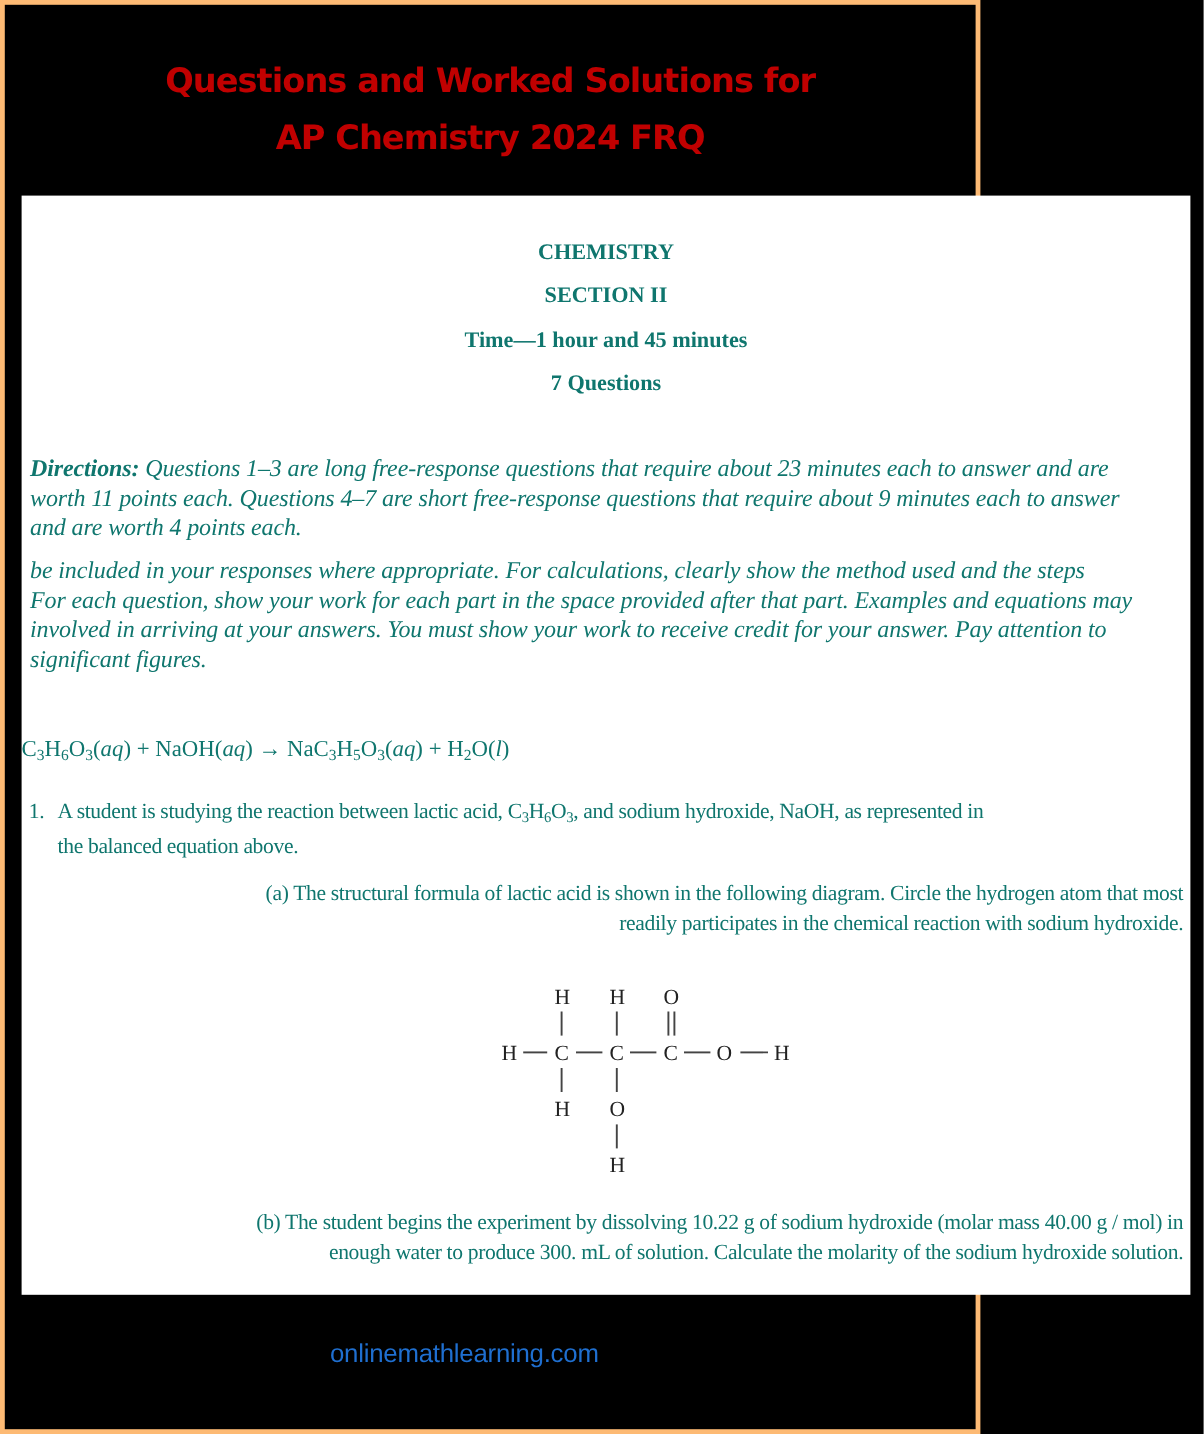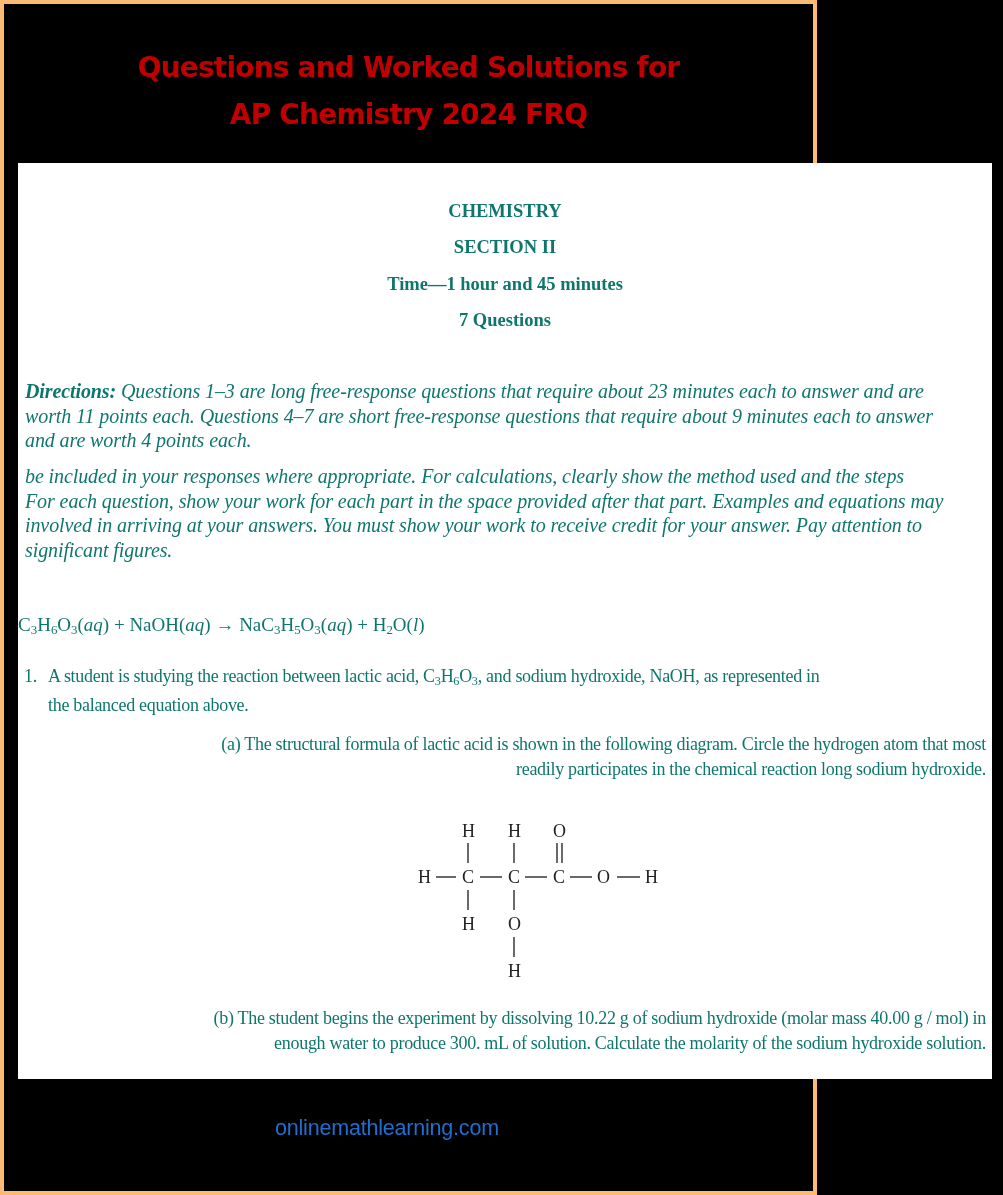--- a/index.html
+++ b/index.html
@@ -93,21 +93,21 @@
       <span class="qnum">1.</span>
       <div style="position:absolute; left:30px; white-space:nowrap;">
         <span>A student is studying the reaction between lactic acid, C</span><sub>3</sub>H<sub>6</sub>O<sub>3</sub><span>, and sodium hydroxide, NaOH, as represented in</span>
       </div>
       <div style="position:absolute; left:30px; top:29px;">the balanced equation above.</div>
     </div>
 
     <div class="q" style="top:567px; left:28px; width:940px;">
       <span>(a)</span>
       <span>The structural formula of lactic acid is shown in the following diagram. Circle the hydrogen atom that most</span>
-      <div style="padding-left:30px; margin-top:-4px;">readily participates in the chemical reaction long sodium hydroxide.</div>
+      <div style="padding-left:30px; margin-top:-4px;">readily participates in the chemical reaction with sodium hydroxide.</div>
     </div>
 
     <div class="mol">
       <svg width="260" height="170" viewBox="0 0 260 170">
         <g stroke="#444" stroke-width="1.6">
 
           <line x1="24" y1="62" x2="44" y2="62"></line>
 
           <line x1="68" y1="62" x2="90" y2="62"></line>
           <line x1="113" y1="62" x2="135" y2="62"></line>

